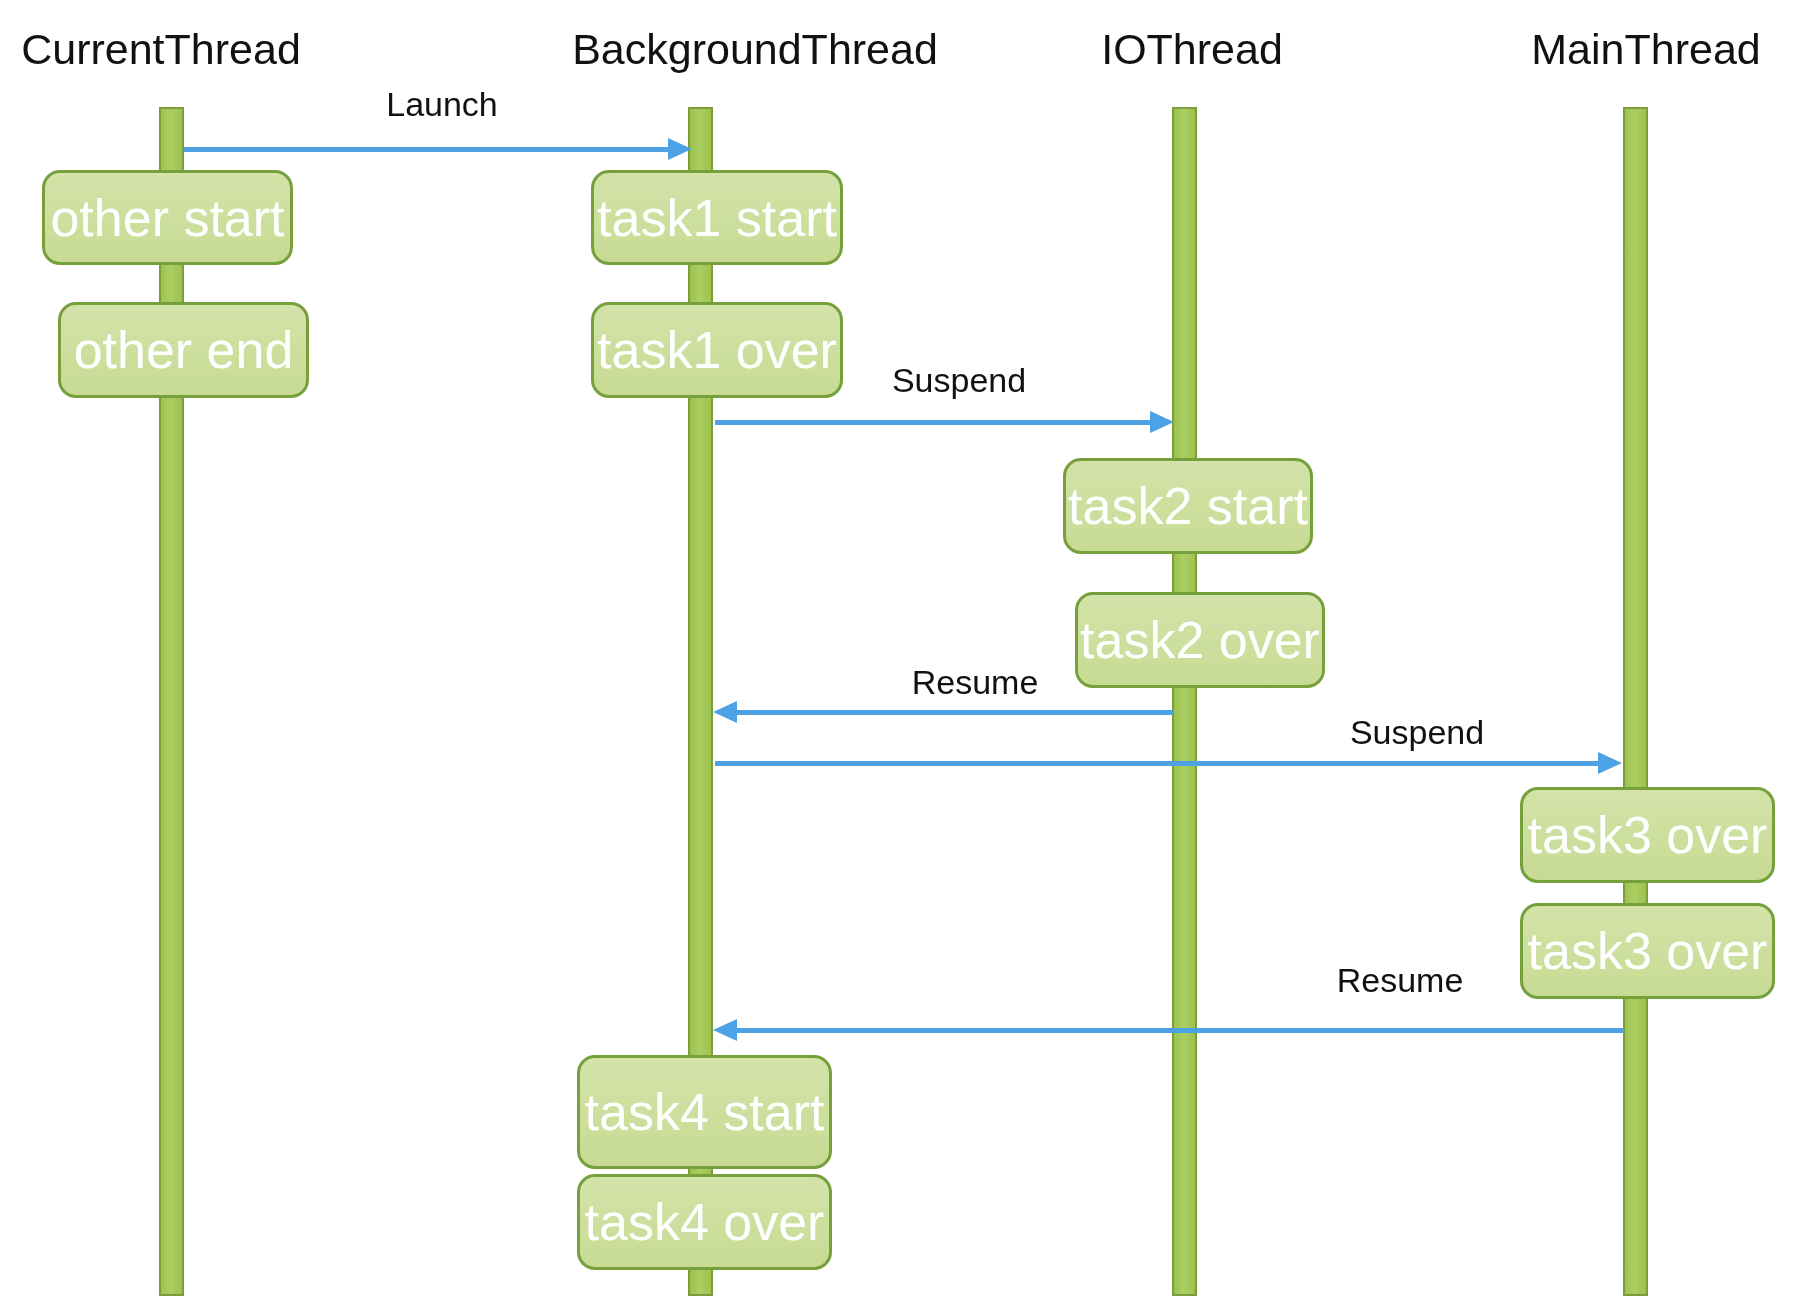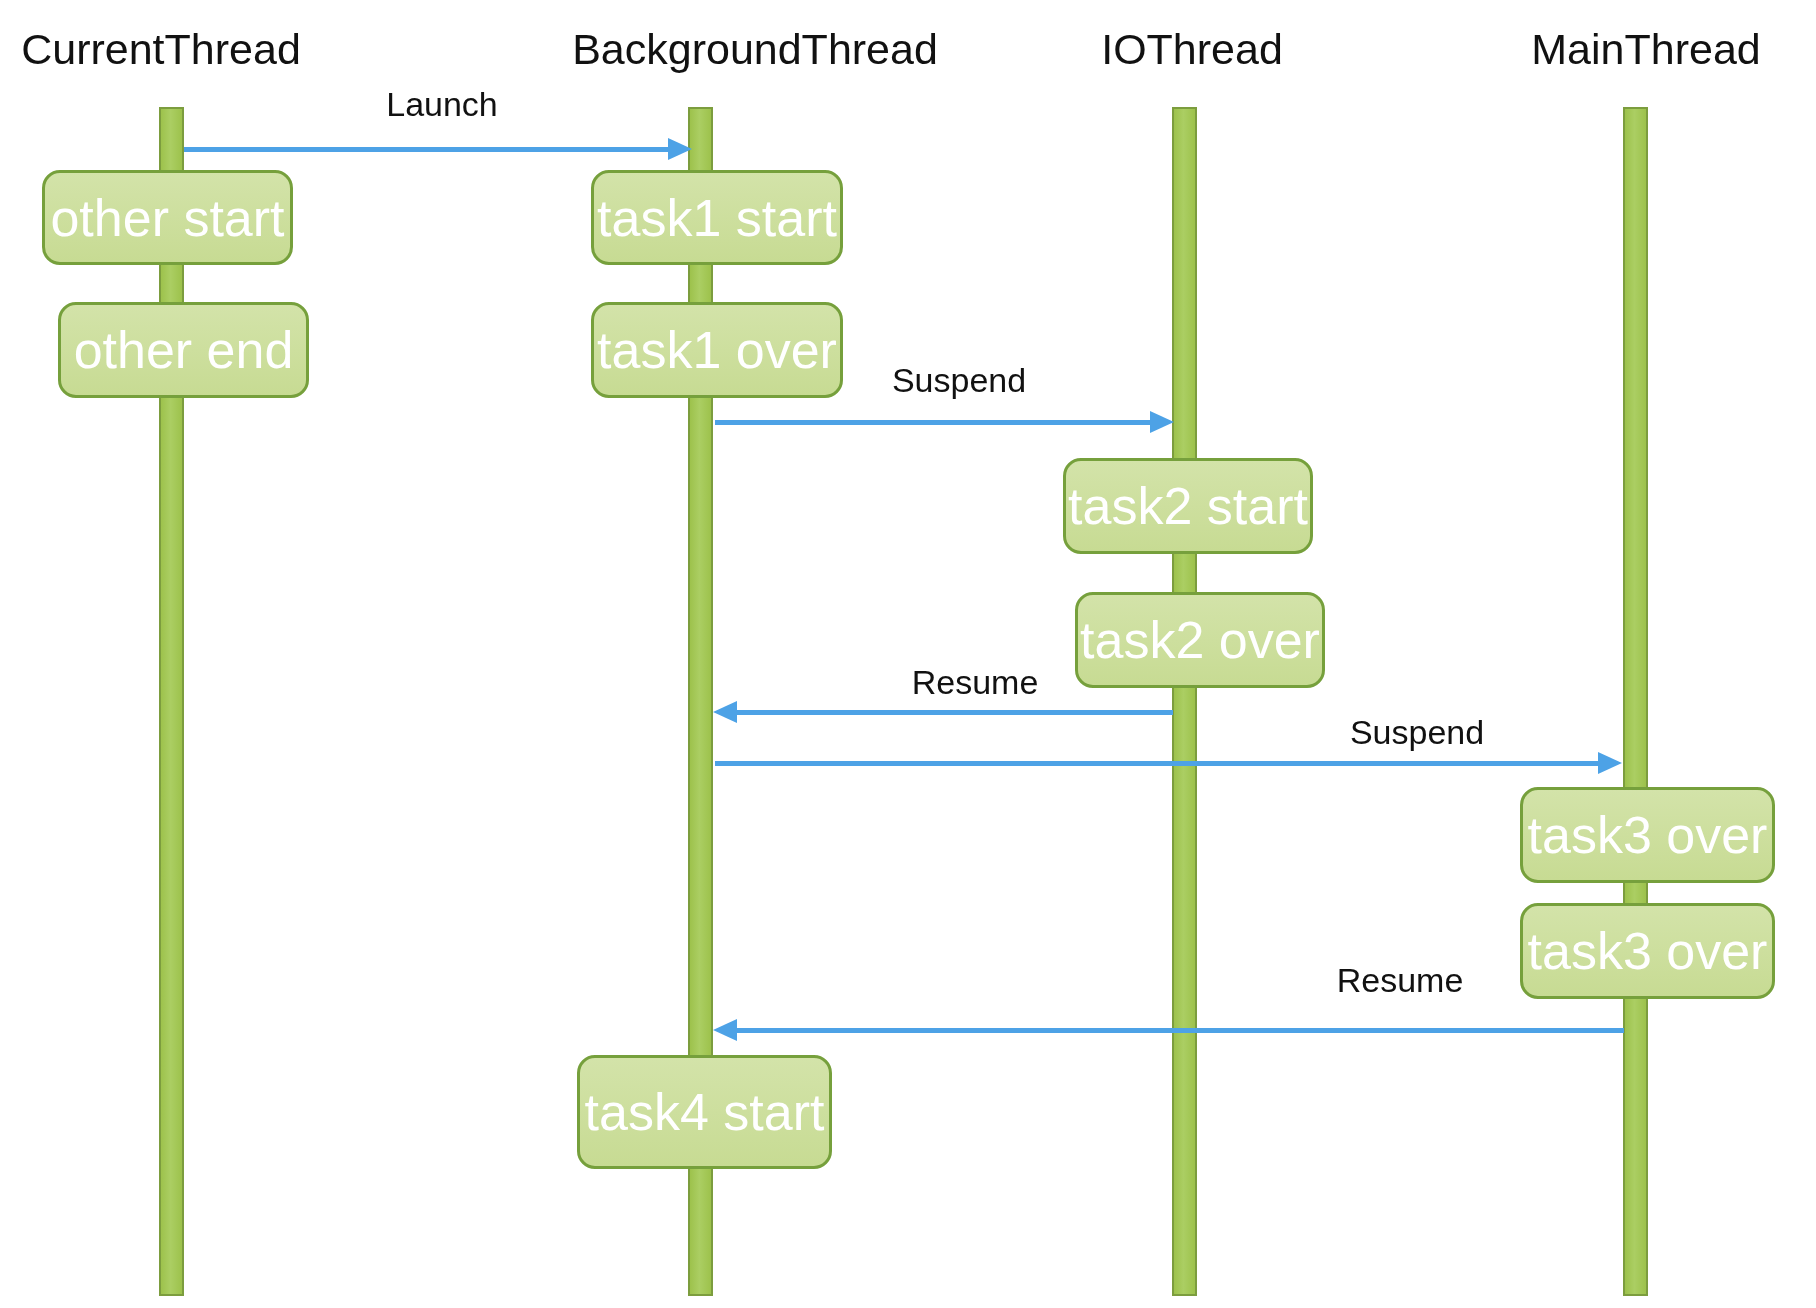--- a/index.html
+++ b/index.html
@@ -122,14 +122,15 @@
 
   <div class="abox" id="b-other-start">other start</div>
   <div class="abox" id="b-other-end">other end</div>
   <div class="abox" id="b-task1-start">task1 start</div>
   <div class="abox" id="b-task1-over">task1 over</div>
   <div class="abox" id="b-task2-start">task2 start</div>
   <div class="abox" id="b-task2-over">task2 over</div>
   <div class="abox" id="b-task3-start">task3 over</div>
   <div class="abox" id="b-task3-over">task3 over</div>
   <div class="abox" id="b-task4-start">task4 start</div>
+  <div class="abox" id="b-task4-over">task4 over</div>
 
 </div>
 
 </body></html>

